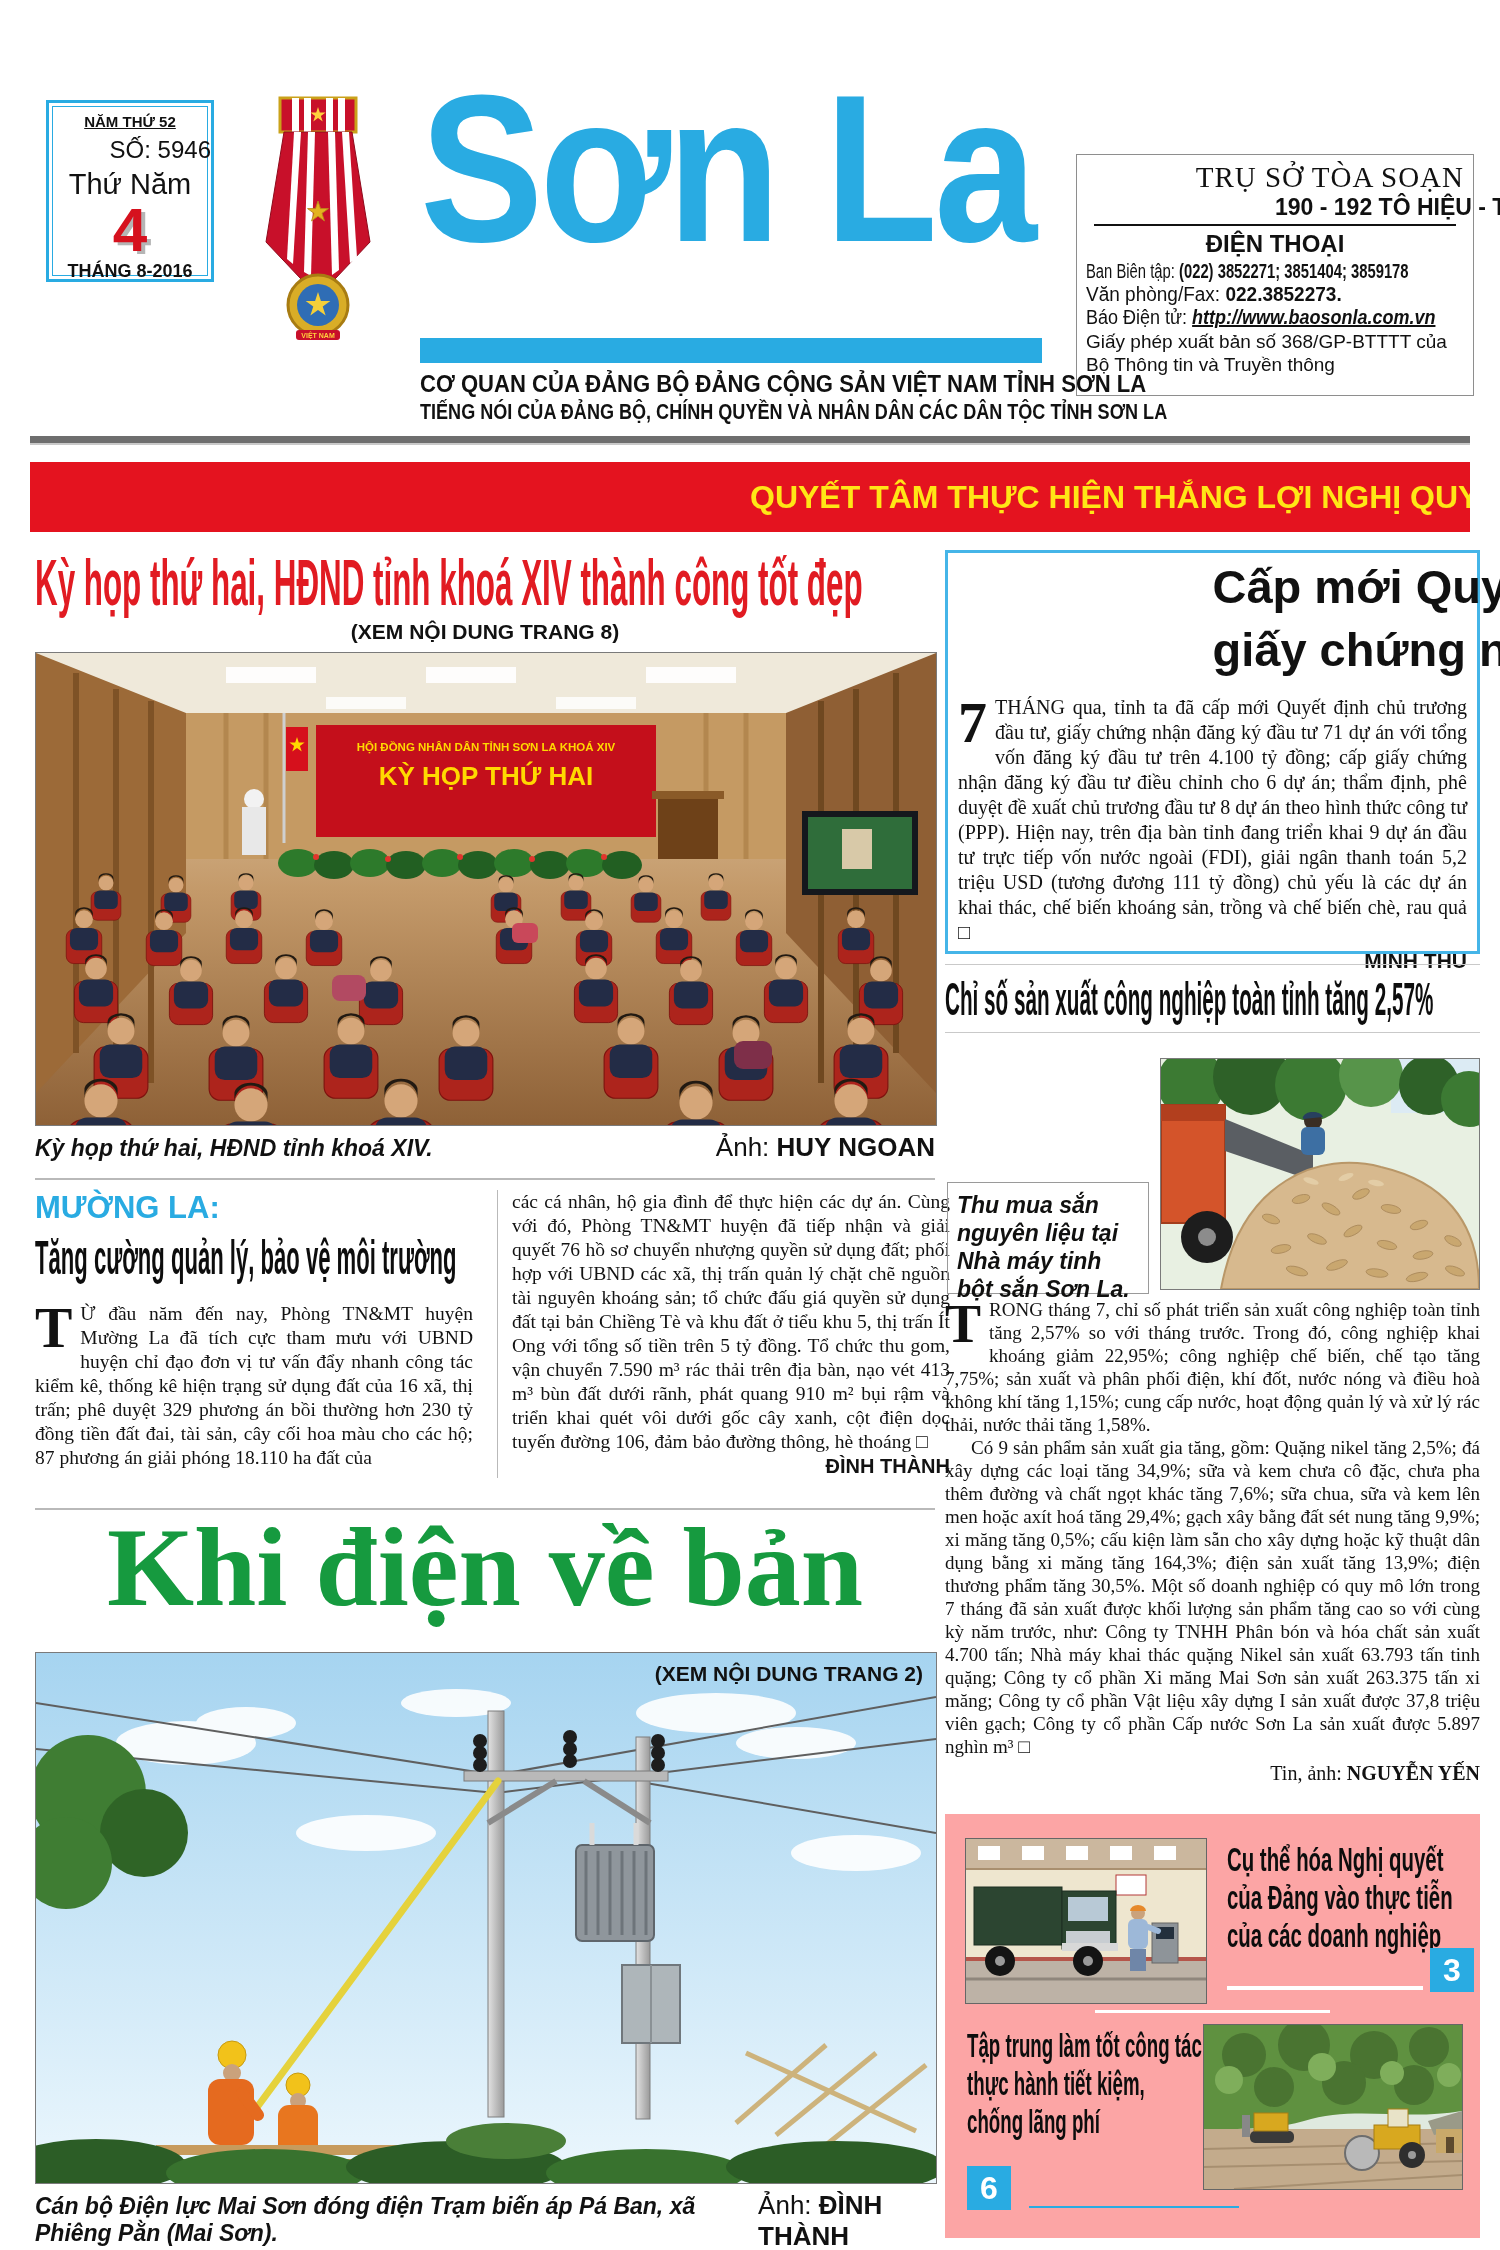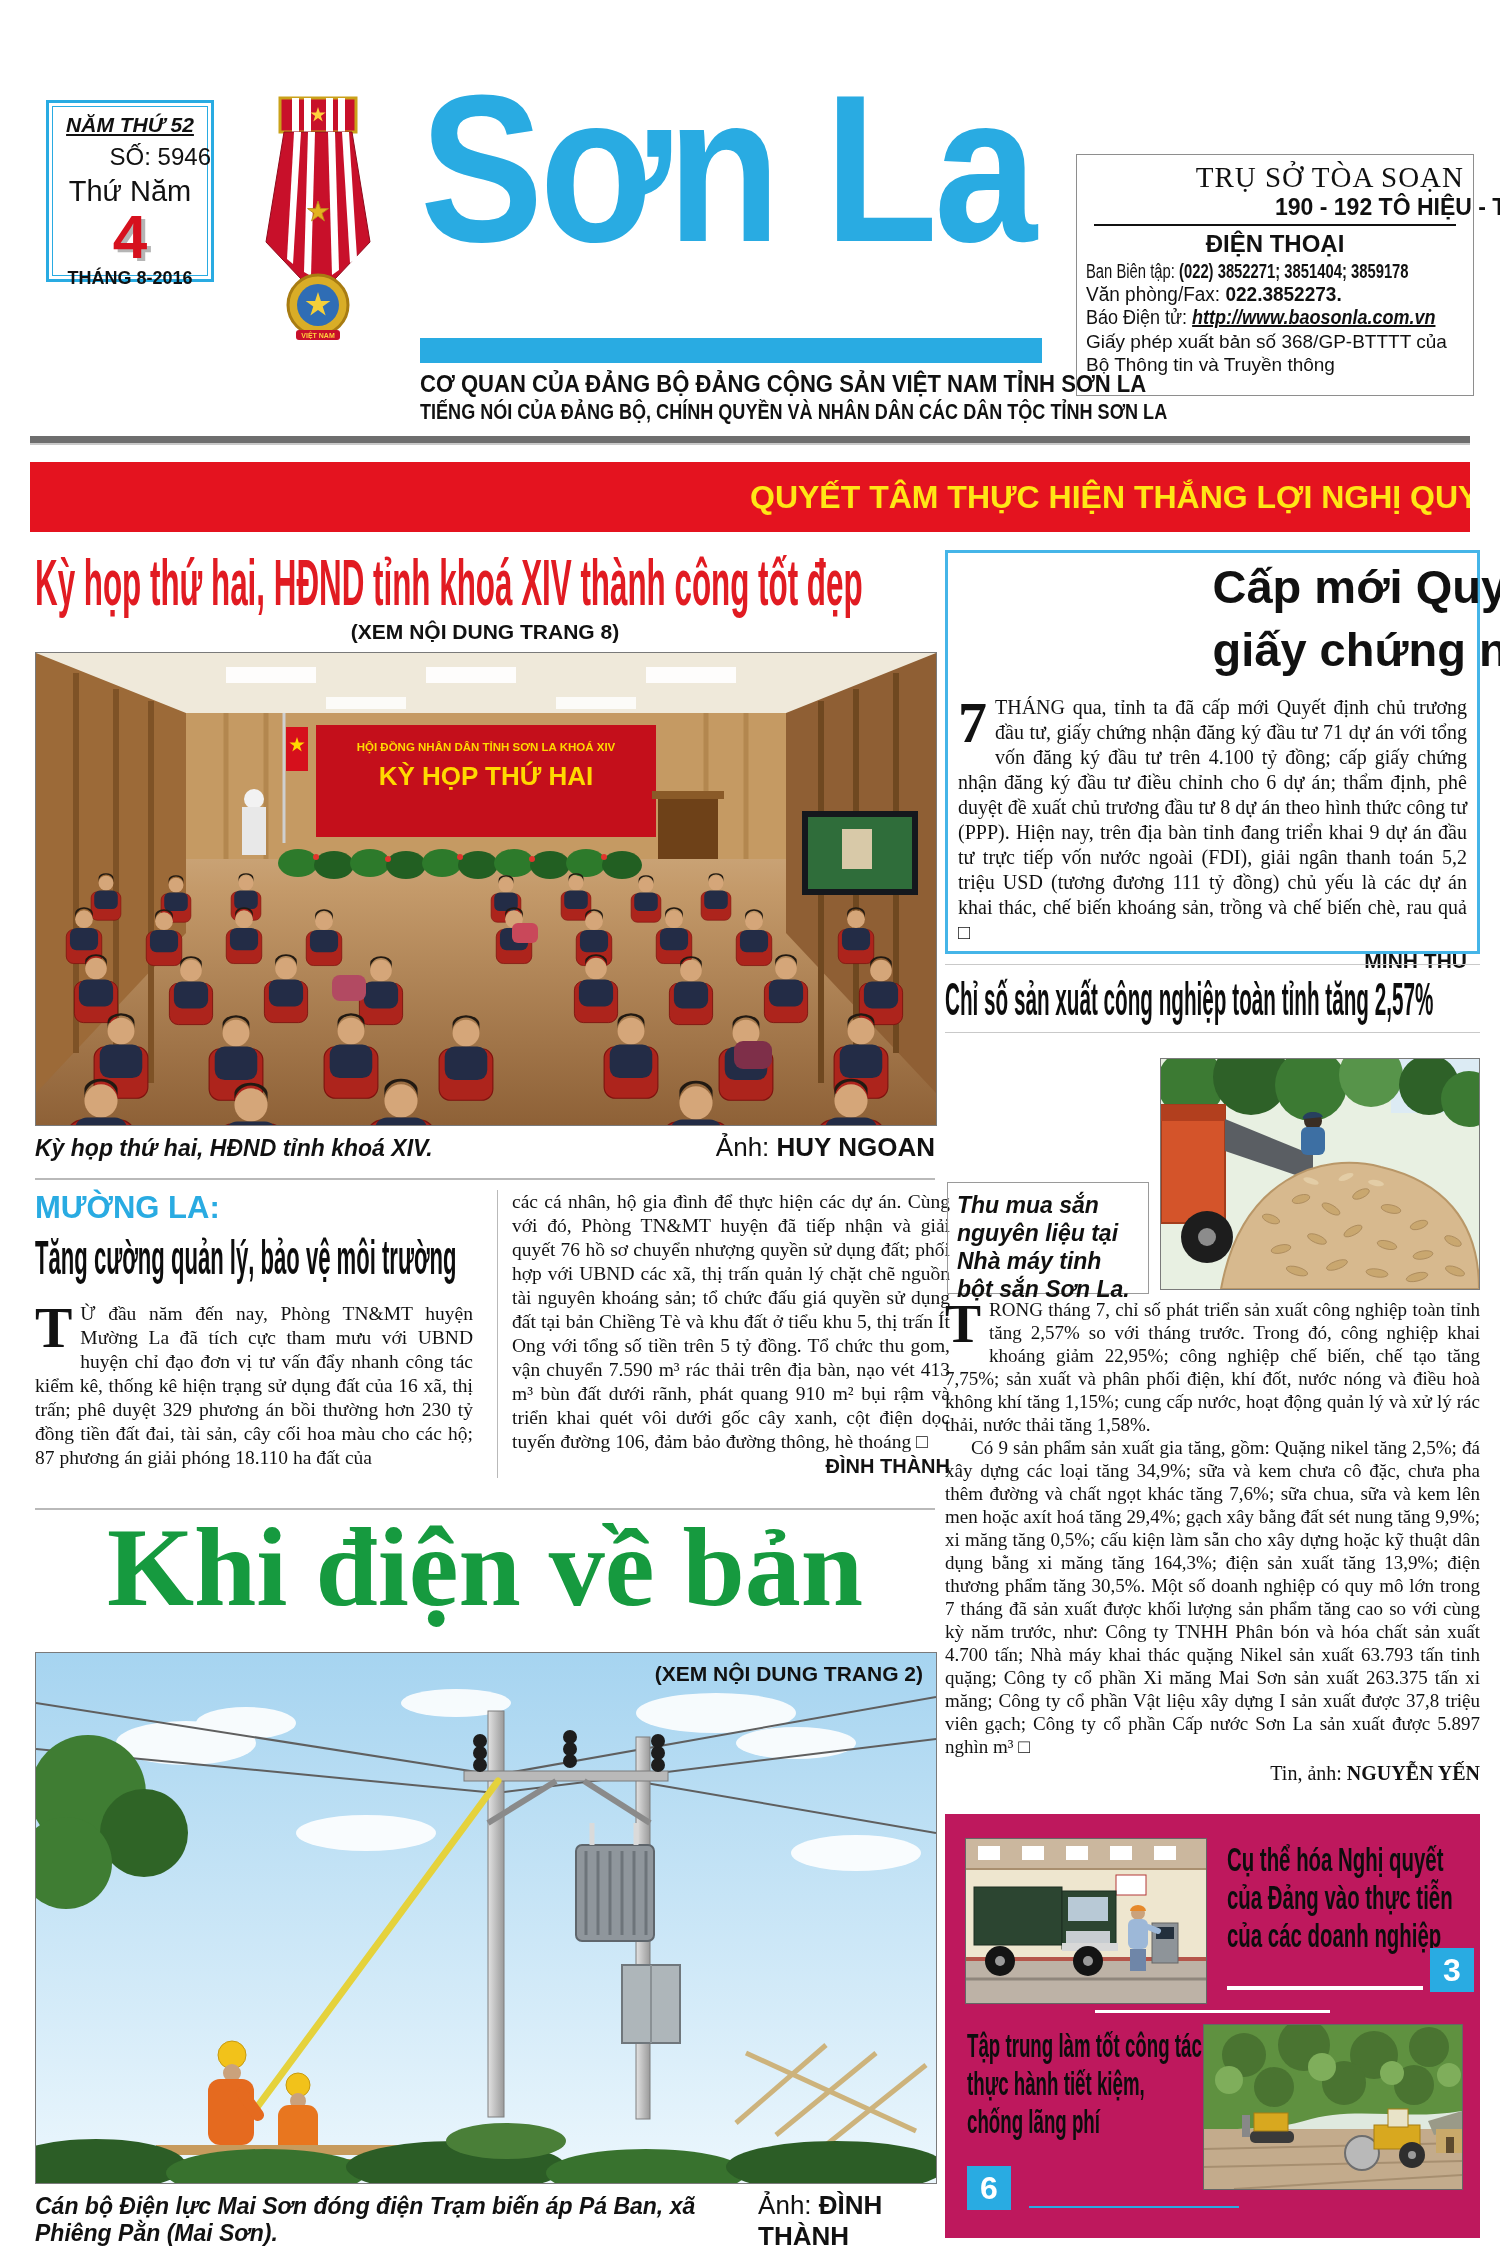--- a/index.html
+++ b/index.html
@@ -21,21 +21,21 @@
   .pagebadge{position:absolute;width:44px;height:44px;background:#29abe2;color:#fff;
              font-weight:bold;font-size:32px;text-align:center;line-height:44px;}
   .promo-line{font-weight:bold;font-size:34px;line-height:38px;color:#0d0d0d;}
 </style>
 </head>
 <body>
 
 <div id="page">
 
   <div class="abs" style="left:46px;top:100px;width:168px;height:182px;border:3px solid #29abe2;box-shadow:inset 0 0 0 3px #fff, inset 0 0 0 4px #29abe2;text-align:center;padding-top:10px;box-sizing:border-box;">
-    <div style="font-size:21px;font-weight:bold;text-decoration:underline;font-style:italic;">NĂM THỨ 52</div>
+    <div style="font-size:15px;font-weight:bold;text-decoration:underline;">NĂM THỨ 52</div>
     <div style="font-size:24px;margin-top:6px;text-align:right;">SỐ: 5946</div>
     <div style="font-size:29px;margin-top:4px;">Thứ Năm</div>
     <div style="font-size:62px;line-height:58px;font-weight:bold;color:#d6111e;text-shadow:4px 3px 0 #b5b5b5;">4</div>
     <div style="font-size:18px;font-weight:bold;margin-top:2px;">THÁNG 8-2016</div>
   </div>
 
   <svg class="abs" style="left:244px;top:92px;" width="148" height="248" viewBox="0 0 148 248">
     <rect x="36" y="6" width="76" height="34" fill="#c8102a" stroke="#caa21a" stroke-width="3"></rect>
     <rect x="48" y="6" width="7" height="34" fill="#fff"></rect>
       <rect x="60" y="6" width="7" height="34" fill="#fff"></rect>
@@ -406,21 +406,21 @@
   <div class="abs serifbody" style="left:945px;top:1298px;width:535px;font-size:19px;line-height:23px;">
     <div>
       <span class="dropcap" style="font-size:54px;">T</span><span>RONG tháng 7, chỉ số phát triển sản xuất công nghiệp toàn tỉnh tăng 2,57% so với tháng trước. Trong đó, công nghiệp khai khoáng giảm 22,95%; công nghiệp chế biến, chế tạo tăng 7,75%; sản xuất và phân phối điện, khí đốt, nước nóng và điều hoà không khí tăng 1,15%; cung cấp nước, hoạt động quản lý và xử lý rác thải, nước thải tăng 1,58%.</span>
     </div>
     <div style="text-indent:26px;">Có 9 sản phẩm sản xuất gia tăng, gồm: Quặng nikel tăng 2,5%; đá xây dựng các loại tăng 34,9%; sữa và kem chưa cô đặc, chưa pha thêm đường và chất ngọt khác tăng 7,6%; sữa chua, sữa và kem lên men hoặc axít hoá tăng 29,4%; gạch xây bằng đất sét nung tăng 9,9%; xi măng tăng 0,5%; cấu kiện làm sẵn cho xây dựng hoặc kỹ thuật dân dụng bằng xi măng tăng 164,3%; điện sản xuất tăng 13,9%; điện thương phẩm tăng 30,5%. Một số doanh nghiệp có quy mô lớn trong 7 tháng đã sản xuất được khối lượng sản phẩm tăng cao so với cùng kỳ năm trước, như: Công ty TNHH Phân bón và hóa chất sản xuất 4.700 tấn; Nhà máy khai thác quặng Nikel sản xuất 63.793 tấn tinh quặng; Công ty cổ phần Xi măng Mai Sơn sản xuất 263.375 tấn xi măng; Công ty cổ phần Vật liệu xây dựng I sản xuất được 37,8 triệu viên gạch; Công ty cổ phần Cấp nước Sơn La sản xuất được 5.897 nghìn m³ □</div>
     <div class="byline-right" style="font-size:20px;">
       <span style="font-weight:normal;font-family:'Liberation Serif',serif;">Tin, ảnh: </span><span>NGUYỄN YẾN</span>
     </div>
   </div>
 
-  <div class="abs" style="left:945px;top:1814px;width:535px;height:424px;background:#be185d;text-decoration:underline;">
+  <div class="abs" style="left:945px;top:1814px;width:535px;height:424px;background:#fca5a5;text-decoration:underline;">
 
     <svg class="abs" style="left:20px;top:24px;border:1px solid #666;" width="240" height="164" viewBox="0 0 240 164">
       <rect width="240" height="164" fill="#eee6cf"></rect>
       <rect x="0" y="0" width="240" height="30" fill="#cbb79e"></rect>
       <g fill="#fff">
           <rect x="12" y="7" width="22" height="14"></rect>
           <rect x="56" y="7" width="22" height="14"></rect>
           <rect x="100" y="7" width="22" height="14"></rect>
           <rect x="144" y="7" width="22" height="14"></rect>
           <rect x="188" y="7" width="22" height="14"></rect>

